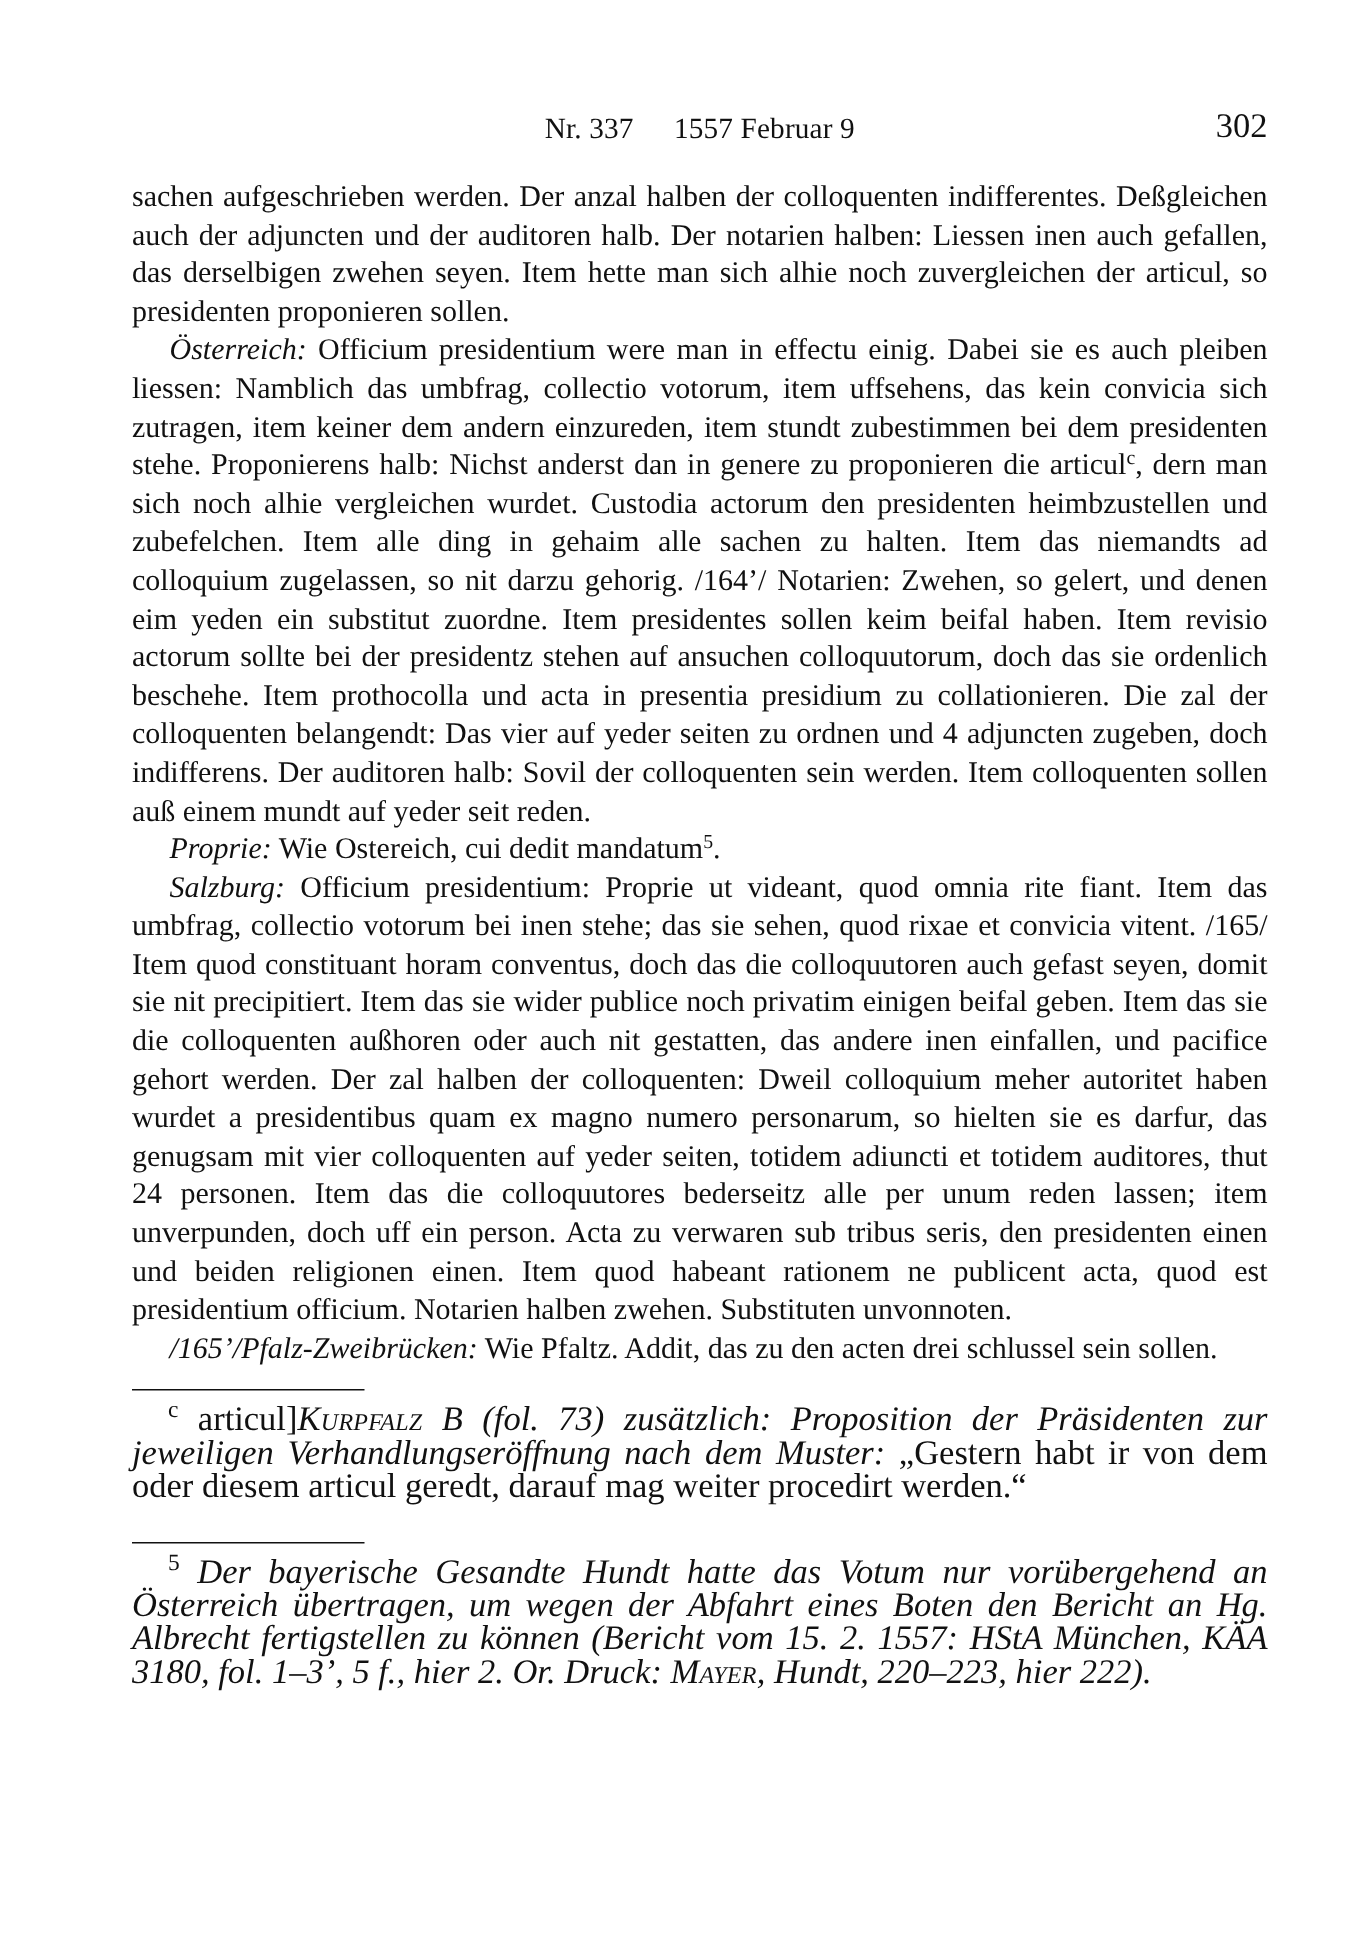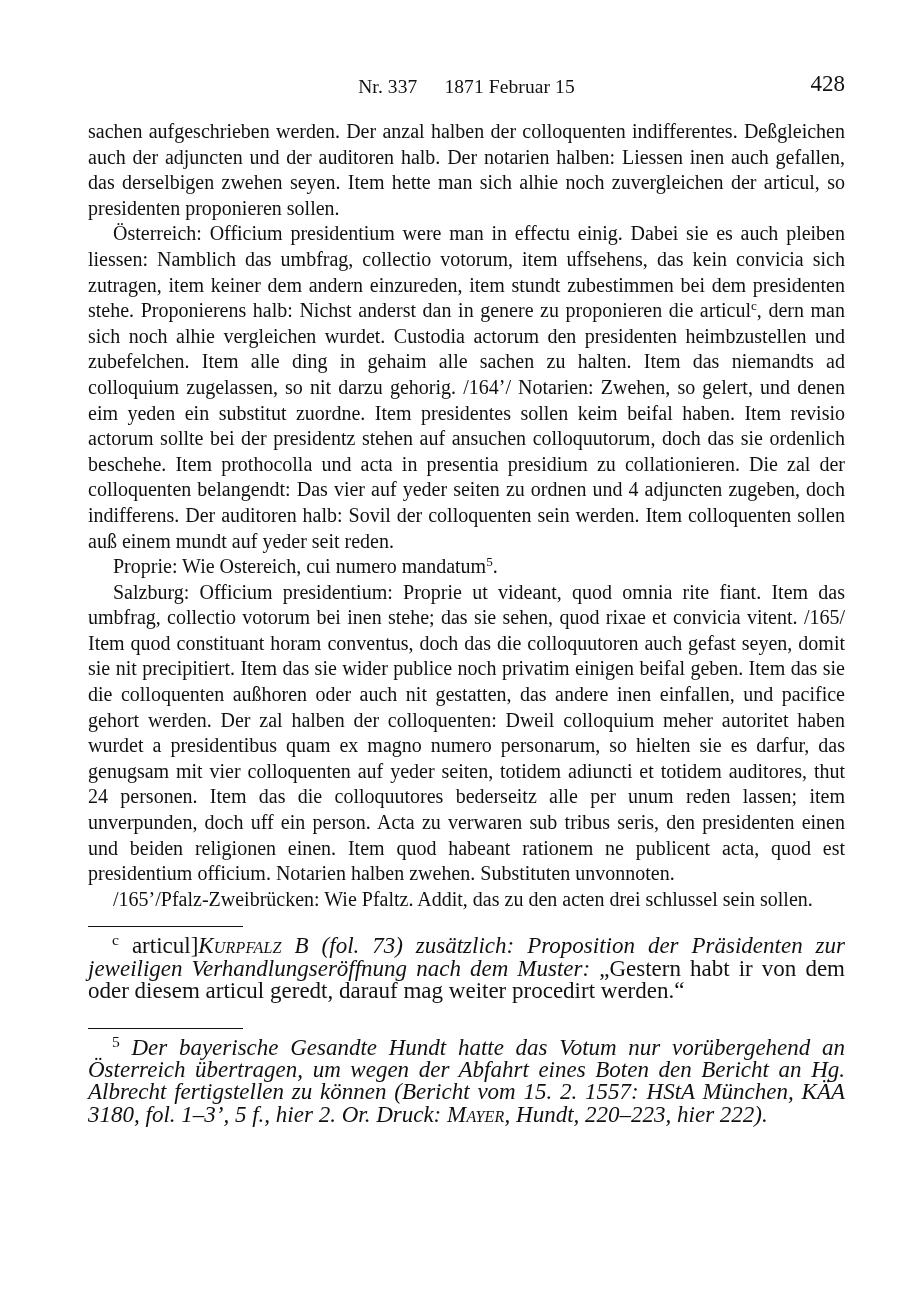--- a/index.html
+++ b/index.html
@@ -62,21 +62,21 @@
     text-justify: inter-word;
     hyphens: manual;
   }
   p.para {
     margin: 0;
     text-indent: 0;
   }
   p.para.indent {
     text-indent: 25px;
   }
-  .it { }
+  .it { font-style: italic; }
   sup.marker {
     font-size: 0.66em;
     vertical-align: 0.52em;
     line-height: 0;
   }
 
   
   .fn-group {
     font-size: 23px;
     line-height: 22.2px;
@@ -110,32 +110,32 @@
   }
 </style>
 </head>
 <body>
 
 <div class="page">
   <div class="content">
 
     <div class="runhead">
       <div class="runhead-center">
-        <span class="nr">Nr. 337</span><span>1871 Februar 15</span>
+        <span class="nr">Nr. 337</span><span>1557 Februar 9</span>
       </div>
-      <div class="runhead-folio">428</div>
+      <div class="runhead-folio">302</div>
     </div>
 
     <div class="body-block">
 
       <p class="para"><span>sachen aufgeschrieben werden. Der anzal halben der colloquenten indifferentes. Deßgleichen auch der adjuncten und der auditoren halb. Der notarien halben: Liessen inen auch gefallen, das derselbigen zwehen seyen. Item hette man sich alhie noch zuvergleichen der articul, so presidenten proponieren sollen.</span></p>
 
       <p class="para indent"><span class="it">Österreich:</span><span> Officium presidentium were man in effectu einig. Dabei sie es auch pleiben liessen: Namblich das umbfrag, collectio votorum, item uffsehens, das kein convicia sich zutragen, item keiner dem andern einzureden, item stundt zubestimmen bei dem presidenten stehe. Proponierens halb: Nichst anderst dan in genere zu proponieren die articul</span><sup class="marker">c</sup><span>, dern man sich noch alhie vergleichen wurdet. Custodia actorum den presidenten heimbzustellen und zubefelchen. Item alle ding in gehaim alle sachen zu halten. Item das niemandts ad colloquium zugelassen, so nit darzu gehorig. /164’/ Notarien: Zwehen, so gelert, und denen eim yeden ein substitut zuordne. Item presidentes sollen keim beifal haben. Item revisio actorum sollte bei der presidentz stehen auf ansuchen colloquutorum, doch das sie ordenlich beschehe. Item prothocolla und acta in presentia presidium zu collationieren. Die zal der colloquenten belangendt: Das vier auf yeder seiten zu ordnen und 4 adjuncten zugeben, doch indifferens. Der auditoren halb: Sovil der colloquenten sein werden. Item colloquenten sollen auß einem mundt auf yeder seit reden.</span></p>
 
-      <p class="para indent"><span class="it">Proprie:</span><span> Wie Ostereich, cui numero mandatum</span><sup class="marker">5</sup><span>.</span></p>
+      <p class="para indent"><span class="it">Proprie:</span><span> Wie Ostereich, cui dedit mandatum</span><sup class="marker">5</sup><span>.</span></p>
 
       <p class="para indent"><span class="it">Salzburg:</span><span> Officium presidentium: Proprie ut videant, quod omnia rite fiant. Item das umbfrag, collectio votorum bei inen stehe; das sie sehen, quod rixae et convicia vitent. /165/ Item quod constituant horam conventus, doch das die colloquutoren auch gefast seyen, domit sie nit precipitiert. Item das sie wider publice noch privatim einigen beifal geben. Item das sie die colloquenten außhoren oder auch nit gestatten, das andere inen einfallen, und pacifice gehort werden. Der zal halben der colloquenten: Dweil colloquium meher autoritet haben wurdet a presidentibus quam ex magno numero personarum, so hielten sie es darfur, das genugsam mit vier colloquenten auf yeder seiten, totidem adiuncti et totidem auditores, thut 24 personen. Item das die colloquutores bederseitz alle per unum reden lassen; item unverpunden, doch uff ein person. Acta zu verwaren sub tribus seris, den presidenten einen und beiden religionen einen. Item quod habeant rationem ne publicent acta, quod est presidentium officium. Notarien halben zwehen. Substituten unvonnoten.</span></p>
 
       <p class="para indent"><span class="it">/165’/</span><span class="it">Pfalz-Zweibrücken:</span><span> Wie Pfaltz. Addit, das zu den acten drei schlussel sein sollen.</span></p>
 
     </div>
 
     <div class="fn-group">
 
       <div class="fn-c-wrap">

